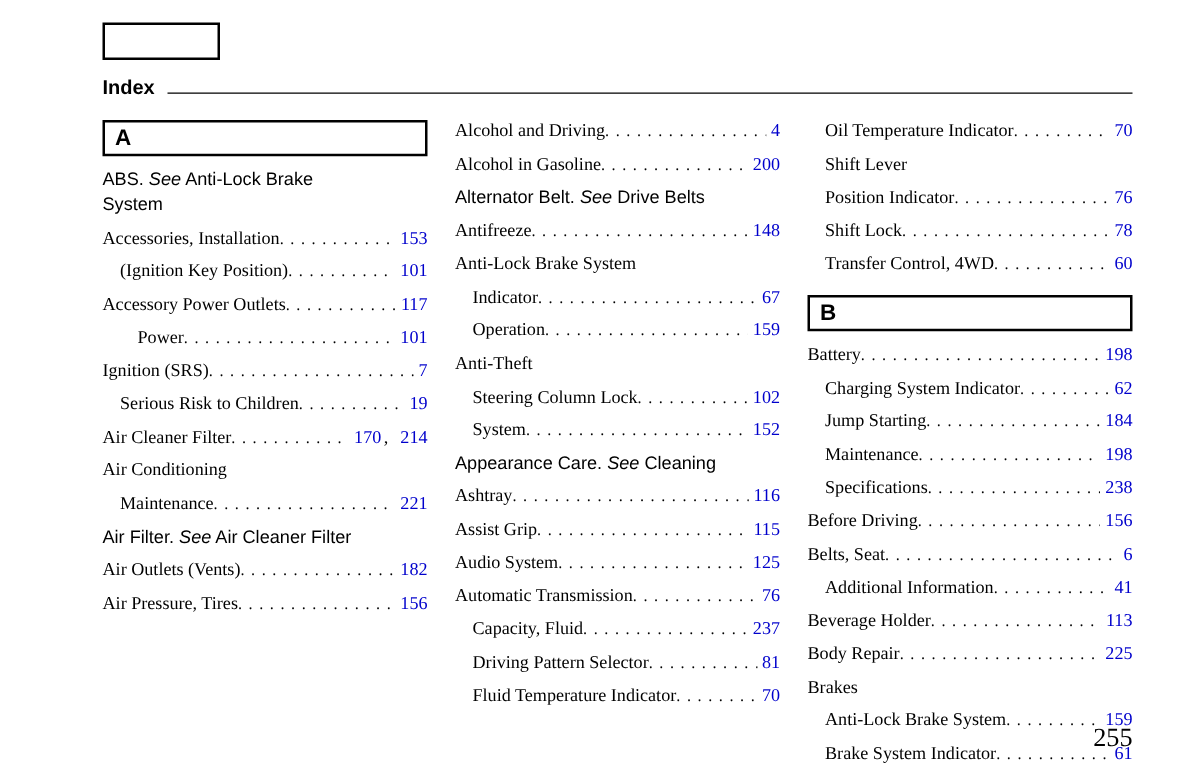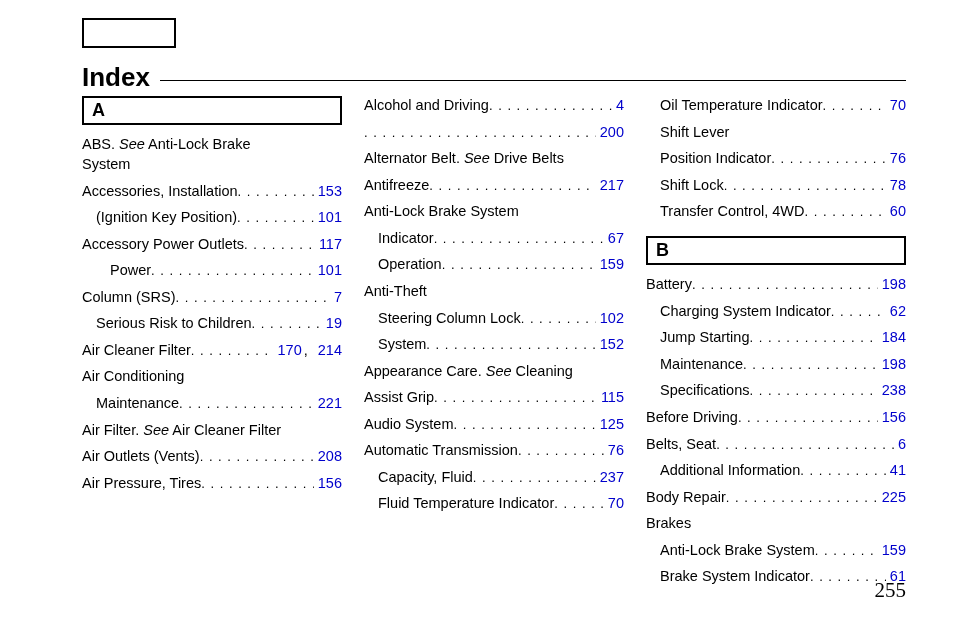--- a/index.html
+++ b/index.html
@@ -23,21 +23,21 @@
   .header-row {
     position: absolute;
     top: 62px;
     left: 82px;
     right: 48px;
     display: flex;
     align-items: center;
   }
   .page-title {
     font-weight: bold;
-    font-size: 26px;
+    font-size: 16px;
     margin-right: 10px;
   }
   .title-rule {
     flex: 1;
     border-top: 1.5px solid #000;
     margin-top: 6px;
   }
   .columns {
     position: absolute;
     top: 96px;
@@ -55,20 +55,21 @@
     padding: 1px 8px;
     font-weight: bold;
     font-size: 18px;
     margin-bottom: 10px;
     line-height: 1.3;
   }
   .entry {
     font-size: 14.5px;
     line-height: 1.35;
     margin-bottom: 7px;
+    font-family: Liberation Serif, serif;
   }
   .row {
     display: flex;
     align-items: baseline;
     white-space: nowrap;
   }
   .label {
     white-space: nowrap;
   }
   .dots {
@@ -139,21 +140,21 @@
         </div>
         <div class="entry">
           <div class="row sub2">
             <span class="label">Power</span>
             <span class="dots"></span>
             <span><span class="page-ref">101</span></span>
           </div>
         </div>
         <div class="entry">
           <div class="row">
-            <span class="label">Column (SRS)</span>
+            <span class="label">Ignition (SRS)</span>
             <span class="dots"></span>
             <span><span class="page-ref">7</span></span>
           </div>
         </div>
         <div class="entry">
           <div class="row sub1">
             <span class="label">Serious Risk to Children</span>
             <span class="dots"></span>
             <span><span class="page-ref">19</span></span>
           </div>
@@ -171,21 +172,21 @@
             <span class="label">Maintenance</span>
             <span class="dots"></span>
             <span><span class="page-ref">221</span></span>
           </div>
         </div>
         <div class="note wrap">Air Filter. <em class="see">See</em> Air Cleaner Filter</div>
         <div class="entry">
           <div class="row">
             <span class="label">Air Outlets (Vents)</span>
             <span class="dots"></span>
-            <span><span class="page-ref">208</span></span>
+            <span><span class="page-ref">182</span></span>
           </div>
         </div>
         <div class="entry">
           <div class="row">
             <span class="label">Air Pressure, Tires</span>
             <span class="dots"></span>
             <span><span class="page-ref">156</span></span>
           </div>
         </div>
       </div>
@@ -194,30 +195,31 @@
     <div>
         <div class="entry">
           <div class="row">
             <span class="label">Alcohol and Driving</span>
             <span class="dots"></span>
             <span><span class="page-ref">4</span></span>
           </div>
         </div>
         <div class="entry">
           <div class="row">
+            <span class="label">Alcohol in Gasoline</span>
             <span class="dots"></span>
             <span><span class="page-ref">200</span></span>
           </div>
         </div>
         <div class="note wrap">Alternator Belt. <em class="see">See</em> Drive Belts</div>
         <div class="entry">
           <div class="row">
             <span class="label">Antifreeze</span>
             <span class="dots"></span>
-            <span><span class="page-ref">217</span></span>
+            <span><span class="page-ref">148</span></span>
           </div>
         </div>
         <div class="entry">Anti-Lock Brake System</div>
         <div class="entry">
           <div class="row sub1">
             <span class="label">Indicator</span>
             <span class="dots"></span>
             <span><span class="page-ref">67</span></span>
           </div>
         </div>
@@ -239,20 +241,27 @@
         <div class="entry">
           <div class="row sub1">
             <span class="label">System</span>
             <span class="dots"></span>
             <span><span class="page-ref">152</span></span>
           </div>
         </div>
         <div class="note wrap">Appearance Care. <em class="see">See</em> Cleaning</div>
         <div class="entry">
           <div class="row">
+            <span class="label">Ashtray</span>
+            <span class="dots"></span>
+            <span><span class="page-ref">116</span></span>
+          </div>
+        </div>
+        <div class="entry">
+          <div class="row">
             <span class="label">Assist Grip</span>
             <span class="dots"></span>
             <span><span class="page-ref">115</span></span>
           </div>
         </div>
         <div class="entry">
           <div class="row">
             <span class="label">Audio System</span>
             <span class="dots"></span>
             <span><span class="page-ref">125</span></span>
@@ -263,20 +272,27 @@
             <span class="label">Automatic Transmission</span>
             <span class="dots"></span>
             <span><span class="page-ref">76</span></span>
           </div>
         </div>
         <div class="entry">
           <div class="row sub1">
             <span class="label">Capacity, Fluid</span>
             <span class="dots"></span>
             <span><span class="page-ref">237</span></span>
+          </div>
+        </div>
+        <div class="entry">
+          <div class="row sub1">
+            <span class="label">Driving Pattern Selector</span>
+            <span class="dots"></span>
+            <span><span class="page-ref">81</span></span>
           </div>
         </div>
         <div class="entry">
           <div class="row sub1">
             <span class="label">Fluid Temperature Indicator</span>
             <span class="dots"></span>
             <span><span class="page-ref">70</span></span>
           </div>
         </div>
       </div>
@@ -362,20 +378,27 @@
             <span class="label">Belts, Seat</span>
             <span class="dots"></span>
             <span><span class="page-ref">6</span></span>
           </div>
         </div>
         <div class="entry">
           <div class="row sub1">
             <span class="label">Additional Information</span>
             <span class="dots"></span>
             <span><span class="page-ref">41</span></span>
+          </div>
+        </div>
+        <div class="entry">
+          <div class="row">
+            <span class="label">Beverage Holder</span>
+            <span class="dots"></span>
+            <span><span class="page-ref">113</span></span>
           </div>
         </div>
         <div class="entry">
           <div class="row">
             <span class="label">Body Repair</span>
             <span class="dots"></span>
             <span><span class="page-ref">225</span></span>
           </div>
         </div>
         <div class="entry">Brakes</div>

